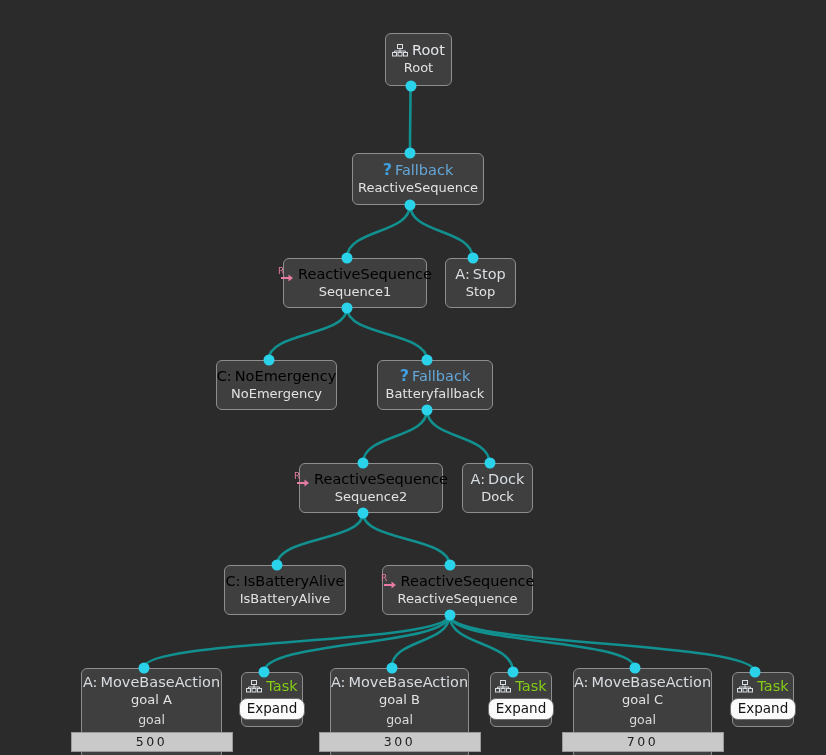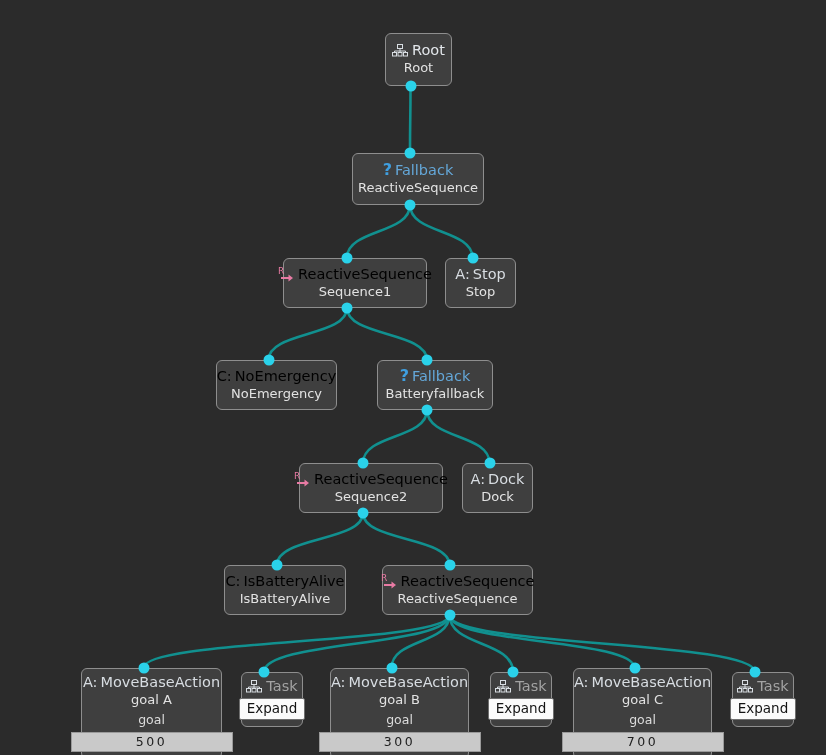--- a/index.html
+++ b/index.html
@@ -55,21 +55,21 @@
     font-size: 13px;
     line-height: 16px;
     color: #e2e2e2;
     white-space: nowrap;
     margin-top: 1px;
   }
   
   .t-fallback .node-title { color: #64a7d8; }
   .t-action  .node-title { color: #d8dde2; }
   .t-root    .node-title { color: #e2e6ea; }
-  .t-task    .node-title { color: #a3a3a3; }
+  .t-task    .node-title { color: #84cc16; }
 
   .glyph-q {
     font-size: 16px;
     font-weight: bold;
     color: #3f9fe0;
     line-height: 16px;
   }
   .glyph-prefix {
     font-size: 14.5px;
     line-height: 17px;
@@ -123,21 +123,21 @@
     font-family: "DejaVu Sans", sans-serif;
     text-align: center;
     letter-spacing: 2.5px;
     padding: 1px 2px 2px 2px;
     min-width: 0;
     line-height: 15px;
   }
   .expand-btn {
     background: #fbfbfb;
     border: 1px solid #6f6f6f;
-    border-radius: 2px;
+    border-radius: 8px;
     color: #141414;
     font-size: 13.5px;
     font-family: "DejaVu Sans", sans-serif;
     padding: 1px 7px 2px 7px;
     margin-top: 3px;
     line-height: 17px;
     cursor: pointer;
   }
 </style>
 </head>

